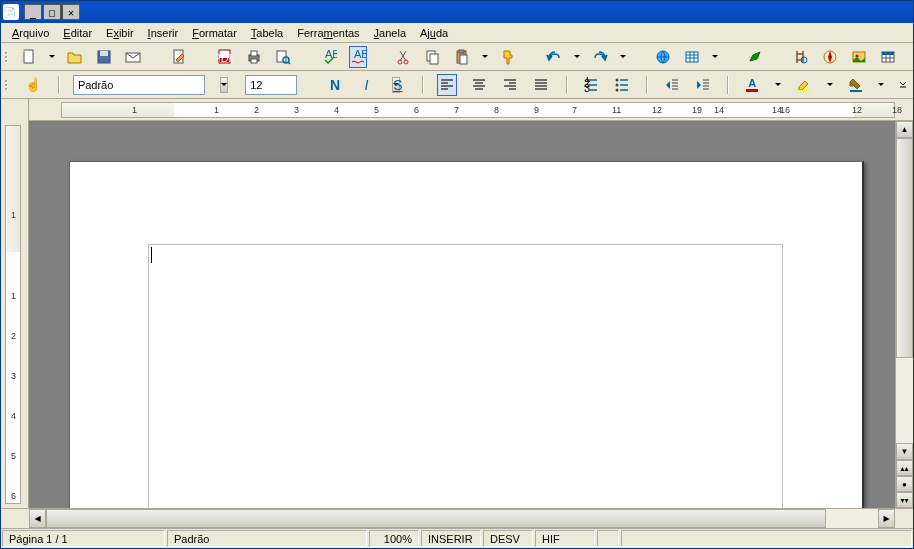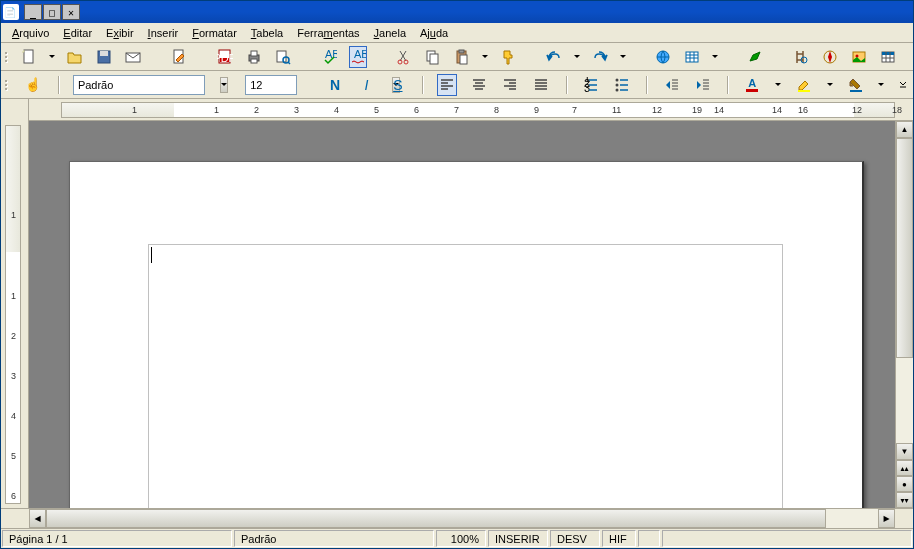--- a/index.html
+++ b/index.html
@@ -376,21 +376,21 @@
       <span class="ruler-tick" style="left:352px">6</span>
       <span class="ruler-tick" style="left:392px">7</span>
       <span class="ruler-tick" style="left:432px">8</span>
       <span class="ruler-tick" style="left:472px">9</span>
       <span class="ruler-tick" style="left:510px">7</span>
       <span class="ruler-tick" style="left:550px">11</span>
       <span class="ruler-tick" style="left:590px">12</span>
       <span class="ruler-tick" style="left:630px">19</span>
       <span class="ruler-tick" style="left:652px">14</span>
       <span class="ruler-tick" style="left:710px">14</span>
-      <span class="ruler-tick" style="left:736px">16</span>
+      <span class="ruler-tick" style="left:718px">16</span>
       <span class="ruler-tick" style="left:790px">12</span>
       <span class="ruler-tick" style="left:830px">18</span>
     </div>
   </div>
 </div>
 
 <div class="workspace">
   <div class="v-ruler">
     <div class="v-ruler-inner">
       <div class="v-ruler-white"></div>
@@ -428,21 +428,21 @@
     <div class="scroll-btn" style="width:17px;height:auto">◀</div>
     <div class="hscroll-track">
       <div class="hscroll-thumb"></div>
     </div>
     <div class="scroll-btn" style="width:17px;height:auto">▶</div>
   </div>
   <div class="scroll-corner"></div>
 </div>
 
 <div class="statusbar">
-  <div class="status-cell" style="width:230px">Página 1 / 1</div>
+  <div class="status-cell" style="width:163px">Página 1 / 1</div>
   <div class="status-cell" style="width:200px">Padrão</div>
   <div class="status-cell" style="width:50px;text-align:right;justify-content:flex-end">100%</div>
   <div class="status-cell" style="width:60px">INSERIR</div>
   <div class="status-cell" style="width:50px">DESV</div>
-  <div class="status-cell" style="width:34px">HIF</div>
+  <div class="status-cell" style="width:60px">HIF</div>
   <div class="status-cell" style="width:22px"></div>
   <div class="status-cell wide"></div>
 </div>
 
 </body></html>

